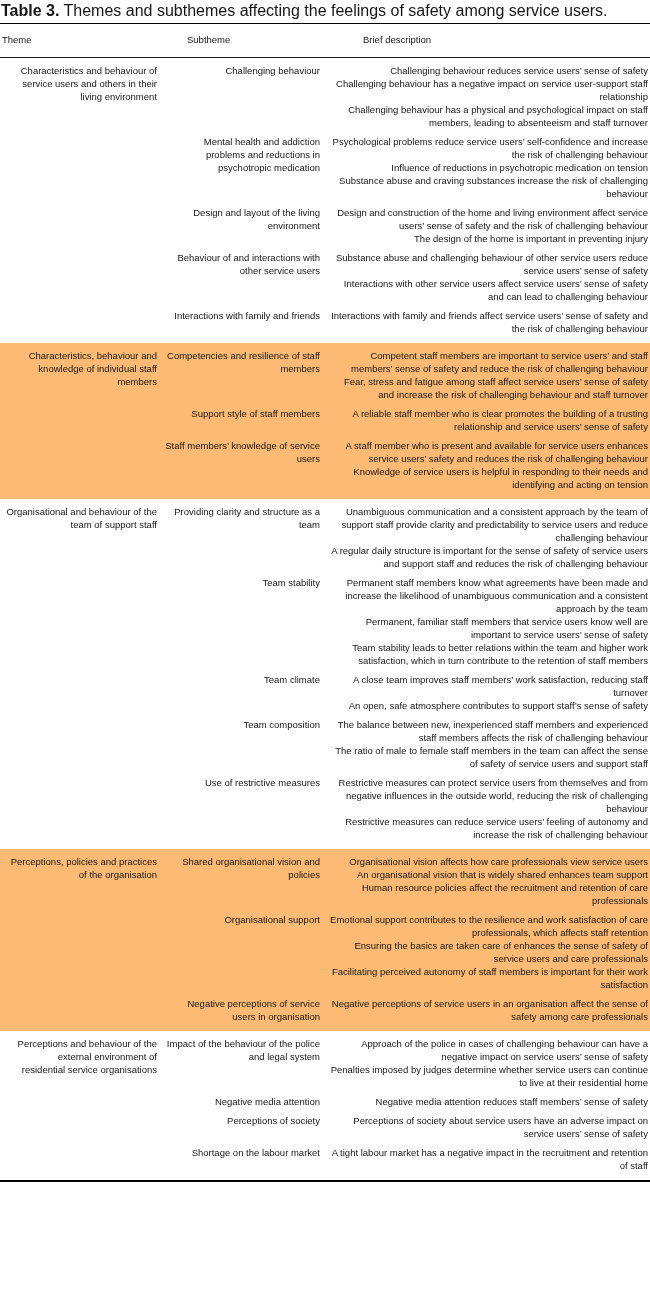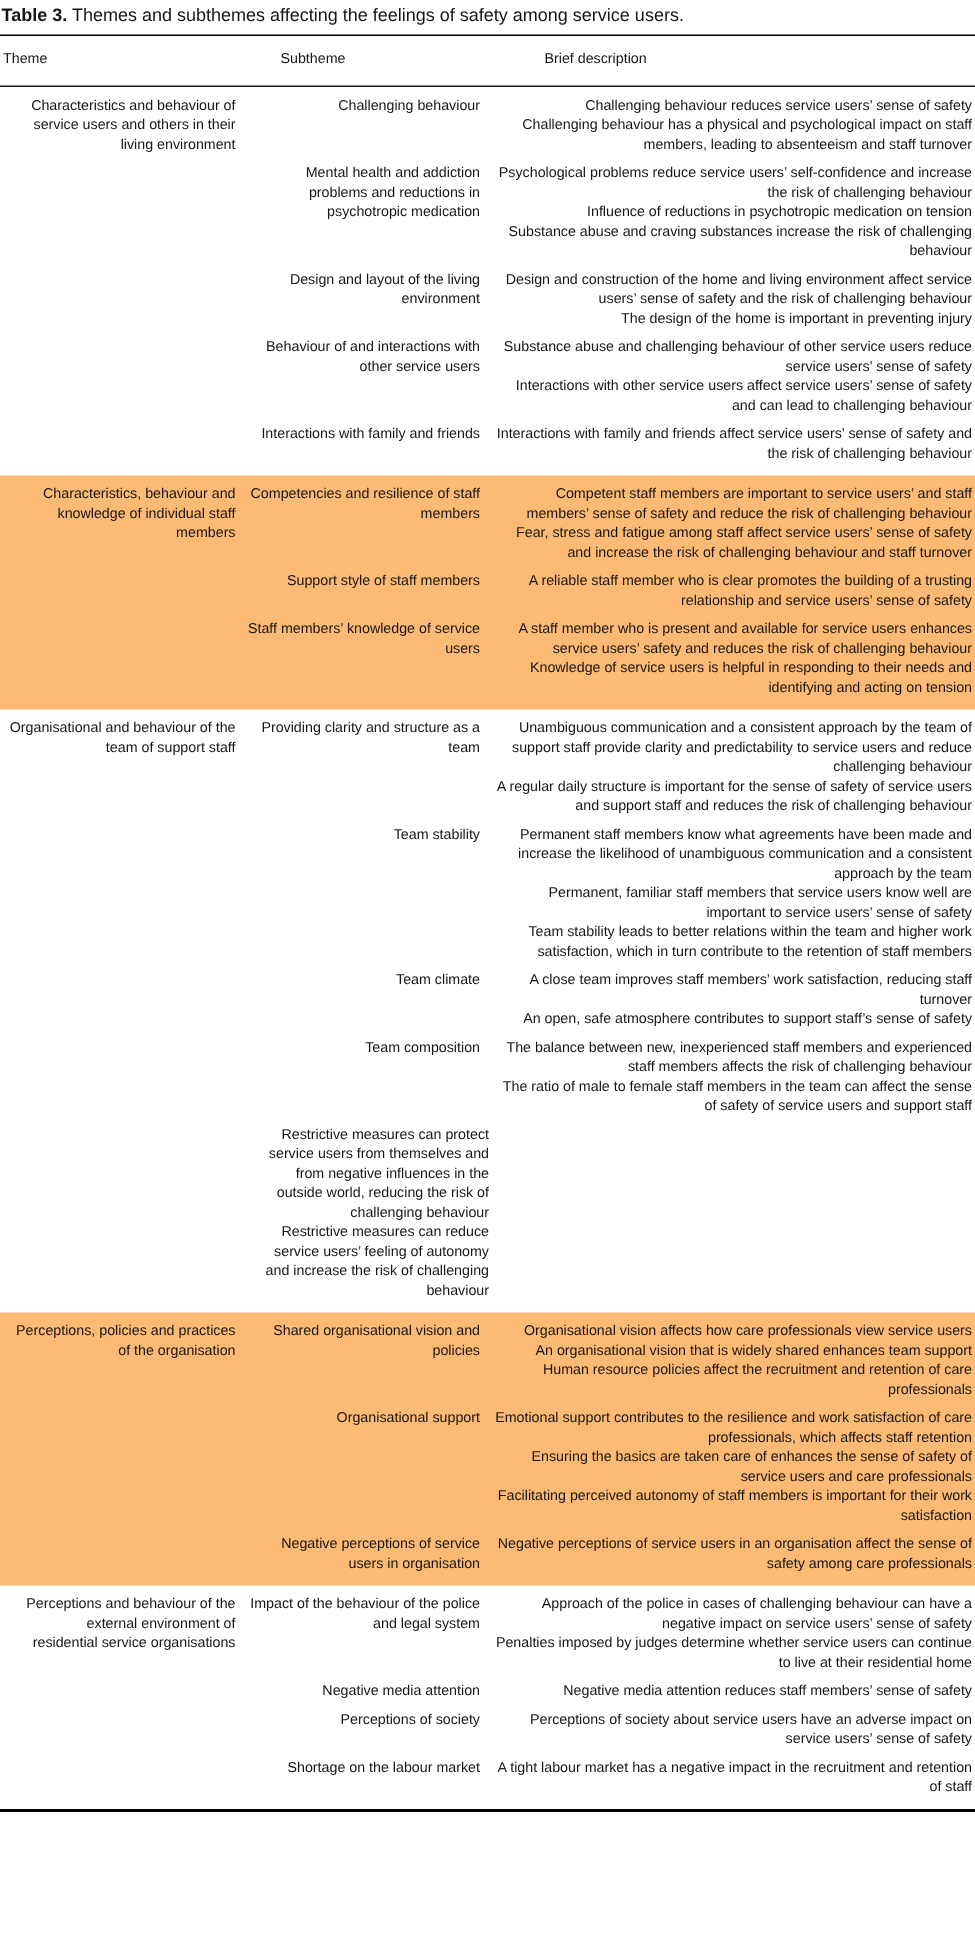--- a/index.html
+++ b/index.html
@@ -7,21 +7,21 @@
     width:650px;
     background:#ffffff;
     color:#161616;
     font-family:"Liberation Sans","DejaVu Sans",sans-serif;
     font-size:9.5px;
     line-height:13px;
   }
   .table-wrap{width:650px;}
   .table-title{
     padding:4px 2px 6px 1px;
-    font-size:12px;
+    font-size:16px;
     line-height:13px;
   }
   .table-title .title-label{font-weight:bold;}
   .rule-heavy{border:0;border-top:1.7px solid #000;margin:0;}
   .rule-bottom{border:0;border-top:2.4px solid #000;margin:0;}
   .header-row{
     display:grid;
     grid-template-columns:165px 163px 1fr;
     padding:9px 13px 11px 0;
     border-bottom:1px solid #1a1a1a;
@@ -71,20 +71,21 @@
     <div class="col-head desc">Brief description</div>
   </div>
   <main>
       <section class="theme-section">
         <div class="theme-cell">Characteristics and behaviour of service users and others in their living environment</div>
         <div class="subthemes">
           <div class="subtheme-row">
             <div class="subtheme-name">Challenging behaviour</div>
             <div class="desc-cell">
               <p class="description-item">Challenging behaviour reduces service users’ sense of safety</p>
+              <p class="description-item">Challenging behaviour has a negative impact on service user-support staff relationship</p>
               <p class="description-item">Challenging behaviour has a physical and psychological impact on staff members, leading to absenteeism and staff turnover</p>
             </div>
           </div>
           <div class="subtheme-row">
             <div class="subtheme-name">Mental health and addiction problems and reductions in psychotropic medication</div>
             <div class="desc-cell">
               <p class="description-item">Psychological problems reduce service users’ self-confidence and increase the risk of challenging behaviour</p>
               <p class="description-item">Influence of reductions in psychotropic medication on tension</p>
               <p class="description-item">Substance abuse and craving substances increase the risk of challenging behaviour</p>
             </div>
@@ -162,20 +163,21 @@
             </div>
           </div>
           <div class="subtheme-row">
             <div class="subtheme-name">Team composition</div>
             <div class="desc-cell">
               <p class="description-item">The balance between new, inexperienced staff members and experienced staff members affects the risk of challenging behaviour</p>
               <p class="description-item">The ratio of male to female staff members in the team can affect the sense of safety of service users and support staff</p>
             </div>
           </div>
           <div class="subtheme-row">
+            <div class="subtheme-name">Use of restrictive measures</div>
             <div class="desc-cell">
               <p class="description-item">Restrictive measures can protect service users from themselves and from negative influences in the outside world, reducing the risk of challenging behaviour</p>
               <p class="description-item">Restrictive measures can reduce service users’ feeling of autonomy and increase the risk of challenging behaviour</p>
             </div>
           </div>
         </div>
       </section>
       <section class="theme-section shaded">
         <div class="theme-cell">Perceptions, policies and practices of the organisation</div>
         <div class="subthemes">

